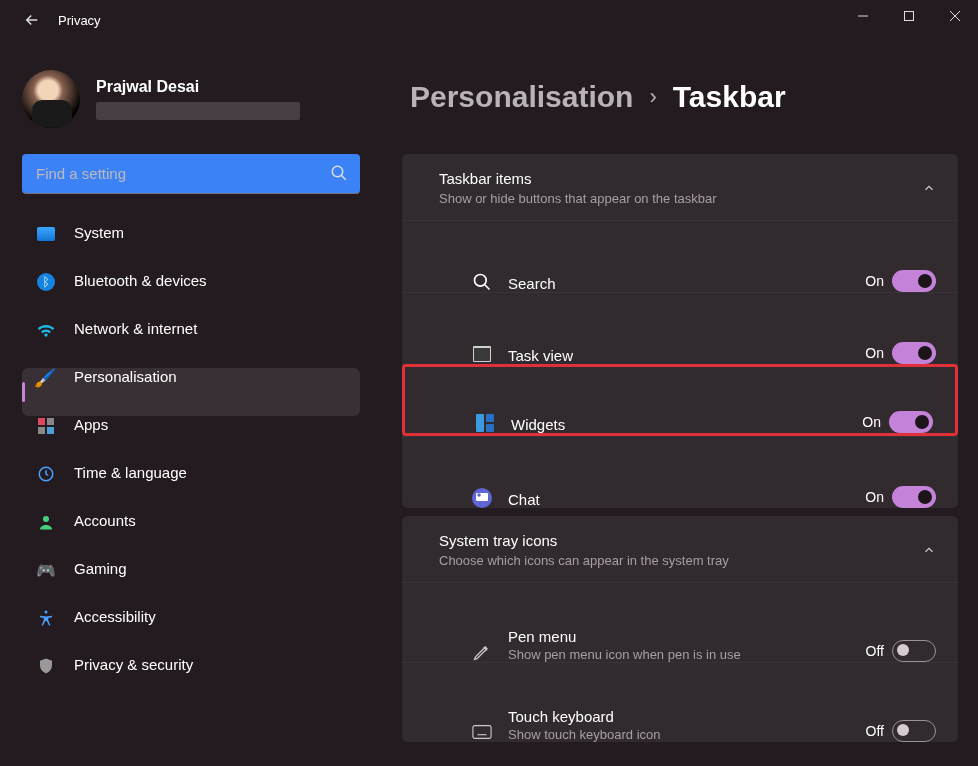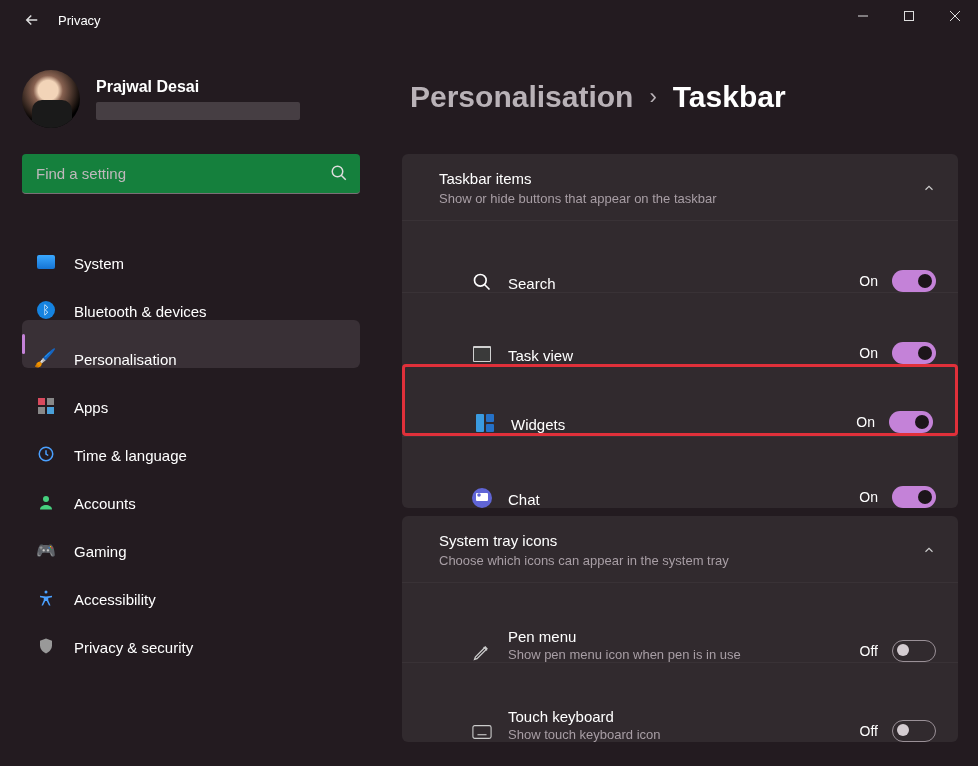--- a/index.html
+++ b/index.html
@@ -82,40 +82,40 @@
   .profile-blank {
      width: 204px; height: 18px; background:#463e43; border-radius:2px;
   }
   .search-wrap {
     position: relative;
     margin-bottom: 30px;
   }
   .search-input {
     width: 100%;
     height: 40px;
-    background: #15803d;
+    background: #3b82f6;
     border: none;
     border-bottom: 1px solid #7a7076;
     border-radius: 4px;
     color: #fff;
     font-size: 15px;
     padding: 12px 14px;
   }
   .search-input::placeholder { color: #bfb8bc; }
   .search-glyph {
     position: absolute;
     right: 12px;
     top: 10px;
     color: #ddd;
   }
   .nav { display: flex; flex-direction: column; }
   .nav-item {
     height: 48px;
     display: flex;
-    align-items: flex-end;
+    align-items: flex-start;
     gap: 18px;
     padding-left: 14px;
     border-radius: 6px;
     font-size: 15px;
     position: relative;
   }
   .nav-item.selected { background: #393036; }
   .nav-item.selected::before {
     content: "";
     position: absolute;
@@ -181,21 +181,21 @@
     position: relative;
   }
   .row-icon {
     position:absolute; left: 70px;
     display:flex;align-items:center;justify-content:center;
     width:20px;height:20px;
   }
   .row-label-wrap{ margin-left: 36px; display:flex; flex-direction:column;}
   .row-label { font-size:15px; }
   .row-sub { font-size:13px; color:#a89ea5; margin-top:2px;}
-  .row-right { margin-left:auto; display:flex; align-items:center; gap:14px;}
+  .row-right { margin-left:auto; display:flex; align-items:center; gap:8px;}
   .state-text { font-size:14px;}
   .toggle {
     width: 44px; height:22px;
     border-radius:11px;
     position:relative;
   }
   .toggle.on { background:#c482d8;}
   .toggle.on::after{
     content:""; position:absolute; right:4px; top:4px;
     width:14px;height:14px;border-radius:50%;background:#1c151a;
@@ -269,20 +269,28 @@
             <div class="ic-system"></div>
           </div>
         <span>System</span>
       </div>
       <div class="nav-item">
         <div class="nav-icon">
             <div class="ic-bt">ᛒ</div>
           </div>
         <span>Bluetooth &amp; devices</span>
       </div>
+      <div class="nav-item">
+        <div class="nav-icon ic-net">
+          <svg width="20" height="20" viewBox="0 0 24 24" fill="currentColor">
+              <path d="M12 20c1.1 0 2-.9 2-2s-.9-2-2-2-2 .9-2 2 .9 2 2 2zm-6-6c1.5-1.5 3.7-2.5 6-2.5s4.5 1 6 2.5l-2 2c-1-1-2.5-1.5-4-1.5s-3 .5-4 1.5l-2-2zm-4-4c2.5-2.5 6.1-4 10-4s7.5 1.5 10 4l-2 2c-2-2-4.9-3-8-3s-6 1-8 3l-2-2z"></path>
+            </svg>
+        </div>
+        <span>Network &amp; internet</span>
+      </div>
       <div class="nav-item selected">
         <div class="nav-icon ic-pers">🖌️</div>
         <span>Personalisation</span>
       </div>
       <div class="nav-item">
         <div class="nav-icon">
             <div class="ic-apps">
               <span></span>
               <span></span>
               <span></span>

